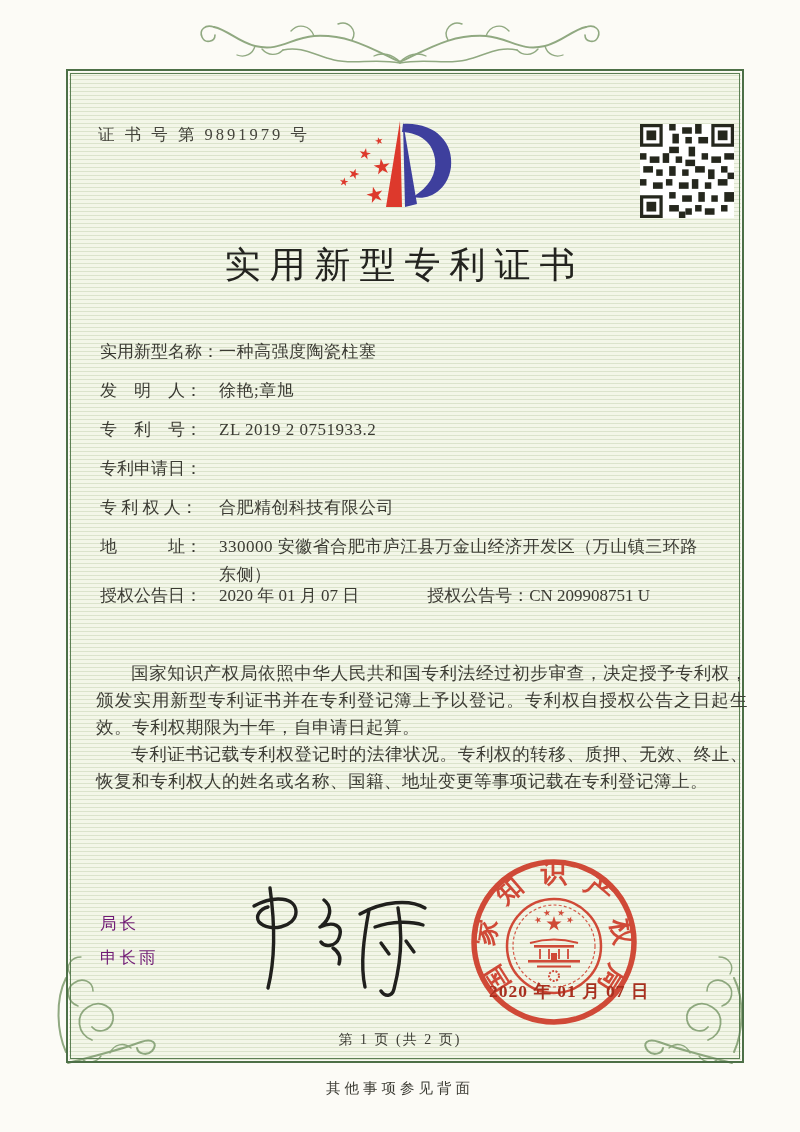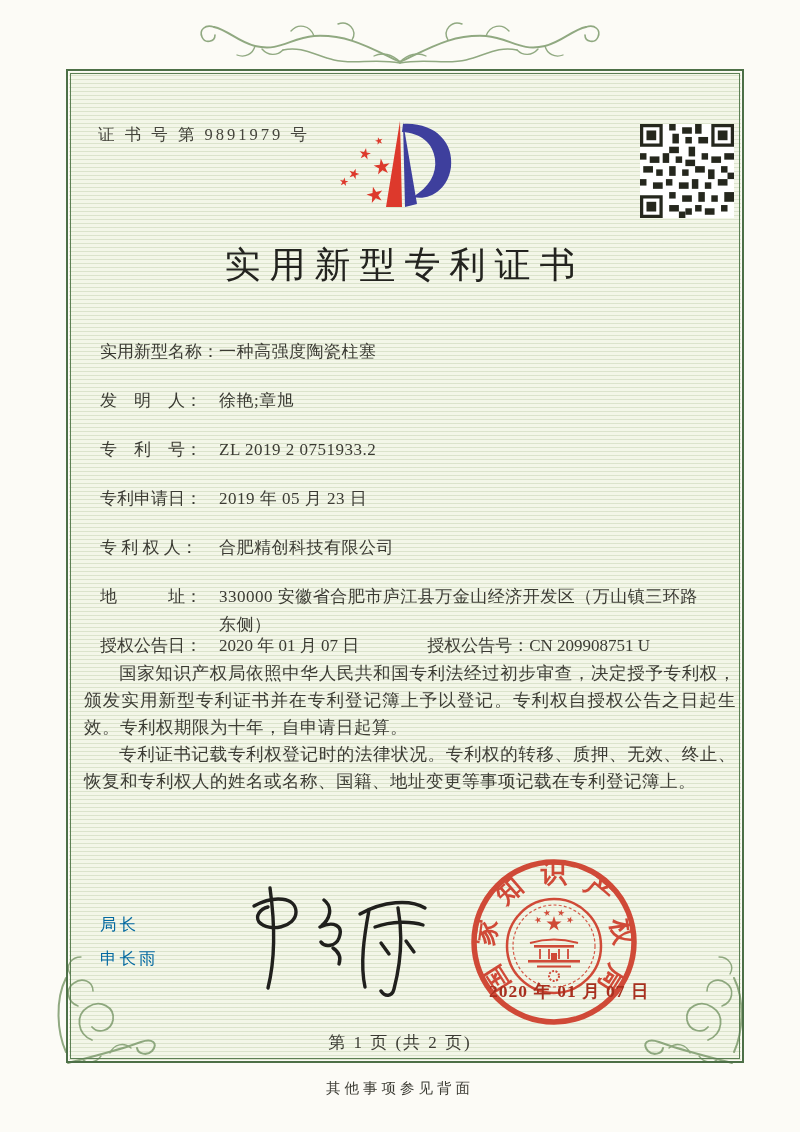--- a/index.html
+++ b/index.html
@@ -43,50 +43,50 @@
   .title {
     position:absolute; left:0; top:241px; width:100%; z-index:3;
     text-align:center; font-size:36px; font-weight:500;
     letter-spacing:9px; color:#23231f; text-indent:9px;
   }
 
   .fields {
     position:absolute; left:100px; top:338px; width:614px; z-index:3;
     font-size:17px; line-height:28px; color:#3b3b33;
   }
-  .row { display:flex; margin-bottom:21px; }
+  .row { display:flex; margin-bottom:11px; }
   .row .lbl { flex:0 0 119px; white-space:nowrap; }
   .row .val { flex:1 1 auto; max-width:505px; letter-spacing:0.5px; }
   .row.addr { margin-bottom:-7px; }
   .row.grant .gap { flex:0 0 68px; }
   .row.grant .lbl2 { white-space:nowrap; }
 
   .paras {
-    position:absolute; left:84px; top:660px; width:652px; z-index:3;
+    position:absolute; left:96px; top:660px; width:652px; z-index:3;
     font-size:17.5px; line-height:27px; color:#3d3d35;
     text-align:justify;
   }
   .paras p { text-indent:2em; letter-spacing:0.5px; }
 
   .officer {
     position:absolute; left:100px; top:908px; z-index:4;
-    font-family:Liberation Serif, serif;
-    font-size:16.5px; color:#0369a1; letter-spacing:3px; line-height:34px;
+    font-family:Liberation Mono, monospace;
+    font-size:16.5px; color:#701a75; letter-spacing:3px; line-height:34px;
   }
   svg.signature { position:absolute; left:222px; top:862px; z-index:4; }
 
   svg.seal { position:absolute; left:462px; top:850px; z-index:3; opacity:0.92; }
   .seal-date {
     position:absolute; left:489px; top:979px; z-index:5;
     font-size:17.5px; font-weight:bold; color:#a8301f; letter-spacing:1px;
   }
 
   .page-number {
     position:absolute; left:0; top:1031px; width:100%; z-index:3;
-    text-align:center; font-size:17px; letter-spacing:2px; color:#3c3c34;
+    text-align:center; font-size:14px; letter-spacing:2px; color:#3c3c34;
   }
   .footer-note {
     position:absolute; left:0; top:1079px; width:100%; z-index:3;
     text-align:center; font-size:14.5px; letter-spacing:4px; color:#3c3c34;
   }
 </style>
 </head>
 <body>
 
 <div class="page">
@@ -207,21 +207,20 @@
     <div class="row">
       <span class="lbl">发　明　人：</span>
       <span class="val">徐艳;章旭</span>
     </div>
     <div class="row">
       <span class="lbl">专　利　号：</span>
       <span class="val">ZL 2019 2 0751933.2</span>
     </div>
     <div class="row">
       <span class="lbl">专利申请日：</span>
-      <span class="val">2019 年 05 月 23 日</span>
     </div>
     <div class="row">
       <span class="lbl">专 利 权 人：</span>
       <span class="val">合肥精创科技有限公司</span>
     </div>
     <div class="row addr">
       <span class="lbl">地　　　址：</span>
       <span class="val">330000  安徽省合肥市庐江县万金山经济开发区（万山镇三环路东侧）</span>
     </div>
     <div class="row grant">

